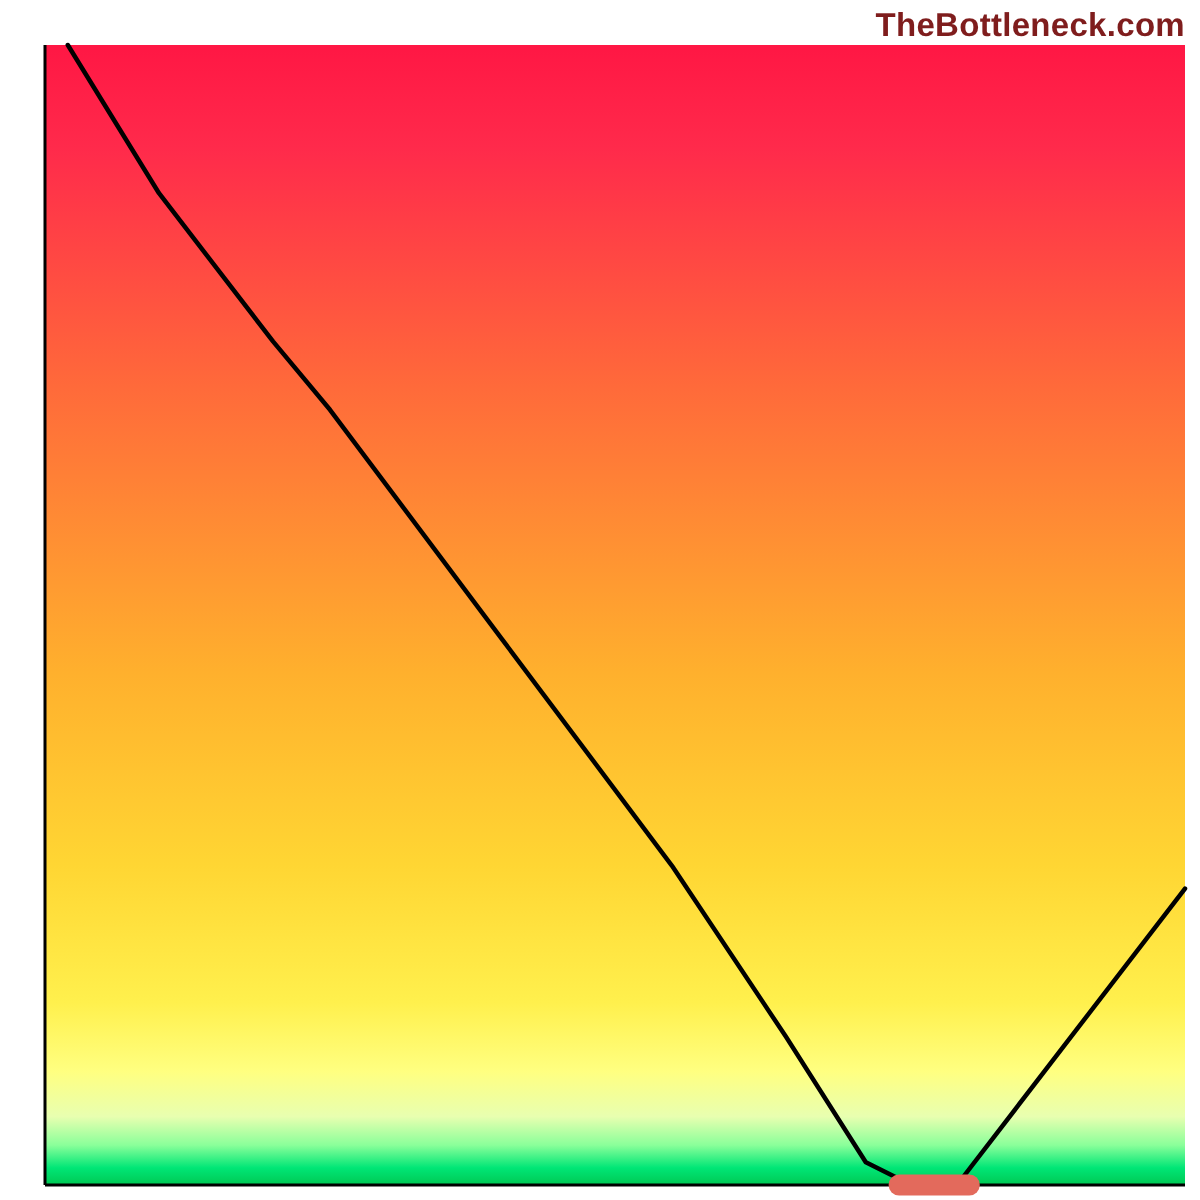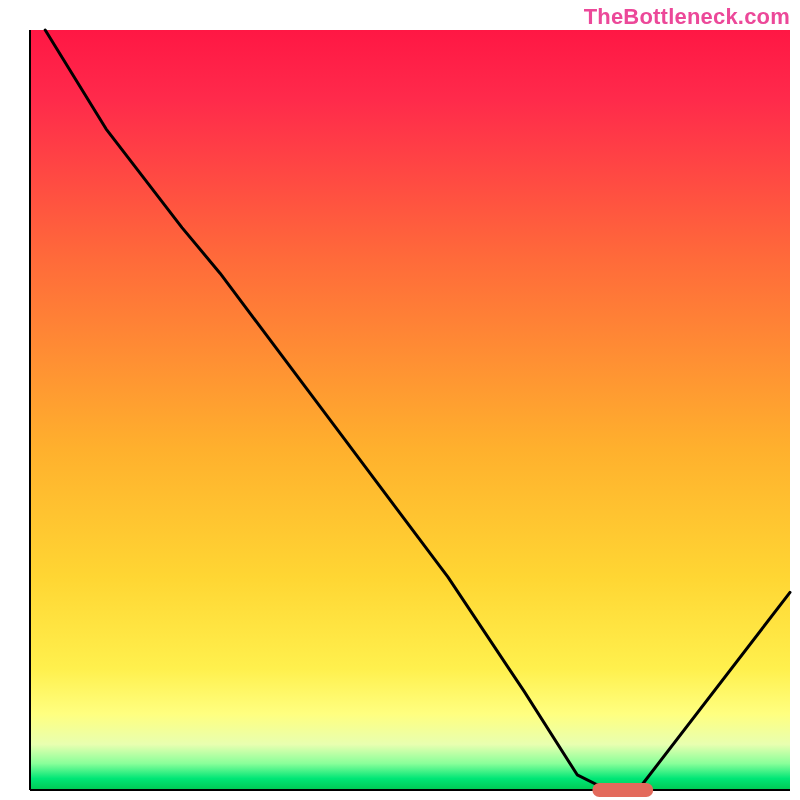--- a/index.html
+++ b/index.html
@@ -19,21 +19,21 @@
     position: absolute;
     top: 0;
     left: 0;
   }
   .watermark {
     position: absolute;
     top: 4px;
     right: 10px;
     font-size: 22px;
     font-weight: 600;
-    color: #ec4899;
+    color: #7f1d1d;
     letter-spacing: 0.2px;
   }
 </style>
 </head>
 <body>
 
 <div class="canvas-wrap">
   <svg width="800" height="800" viewBox="0 0 800 800">
     <defs>
       <linearGradient id="bgGrad" x1="0" y1="0" x2="0" y2="1">

